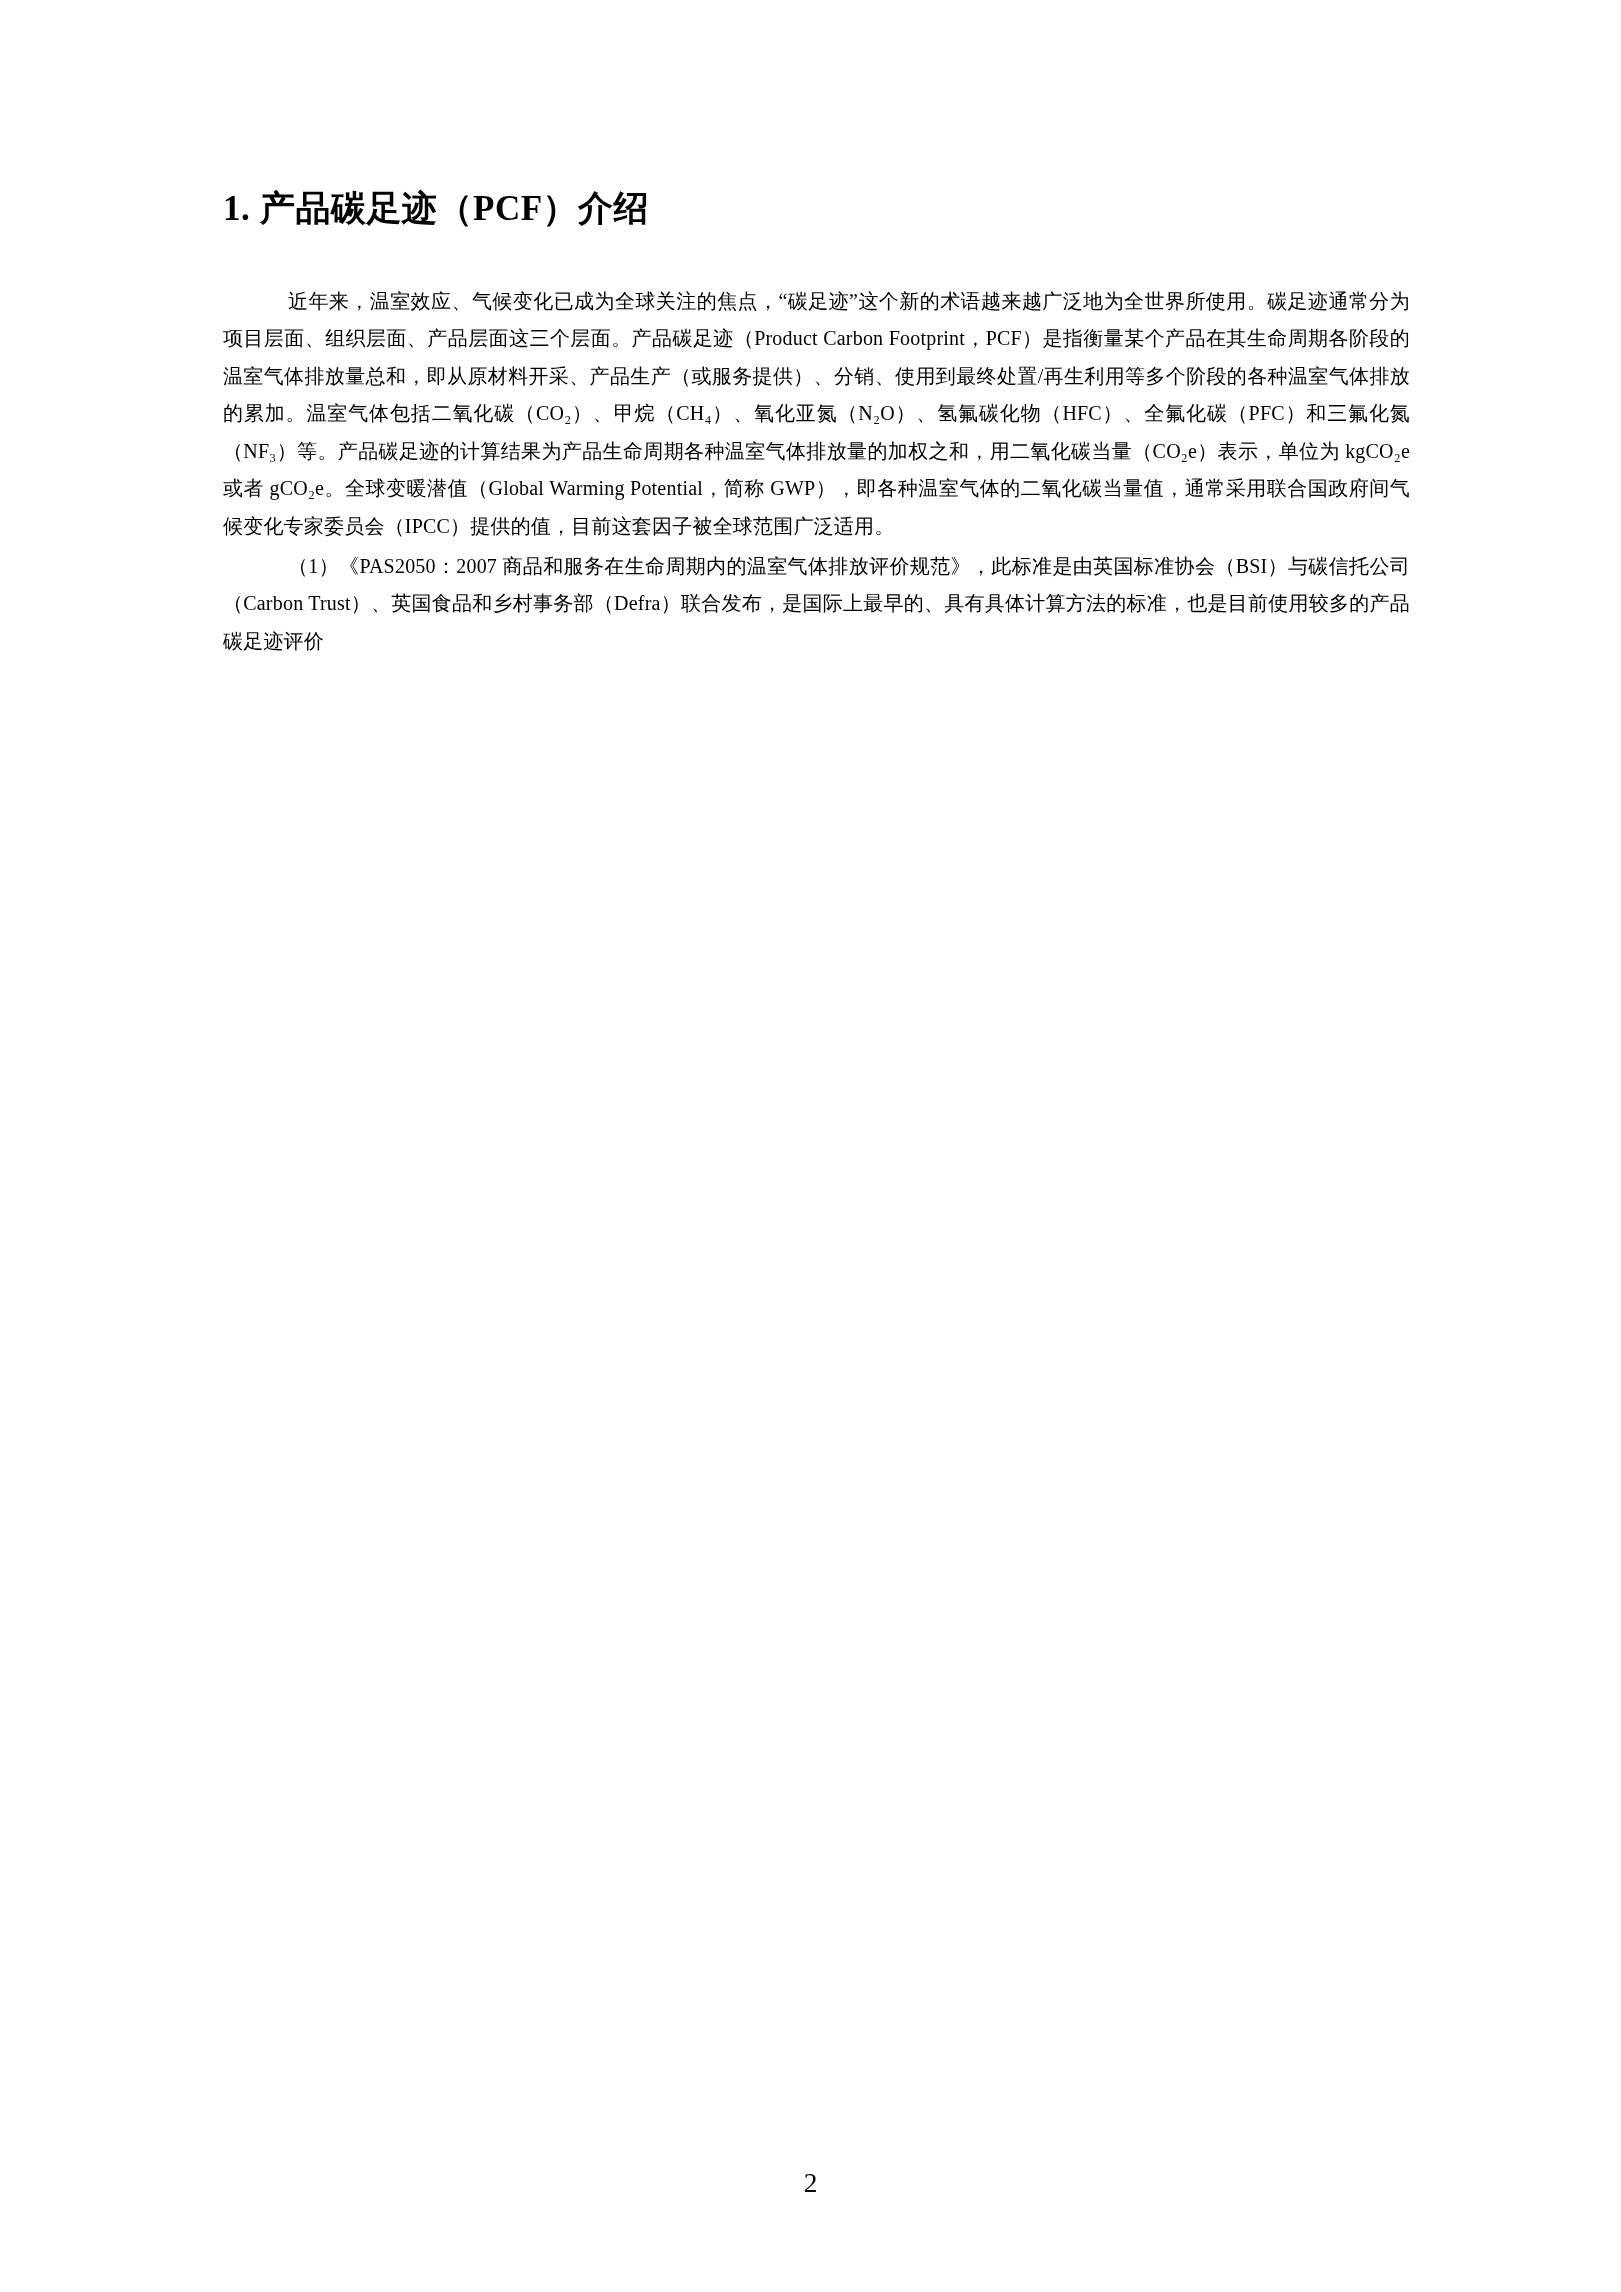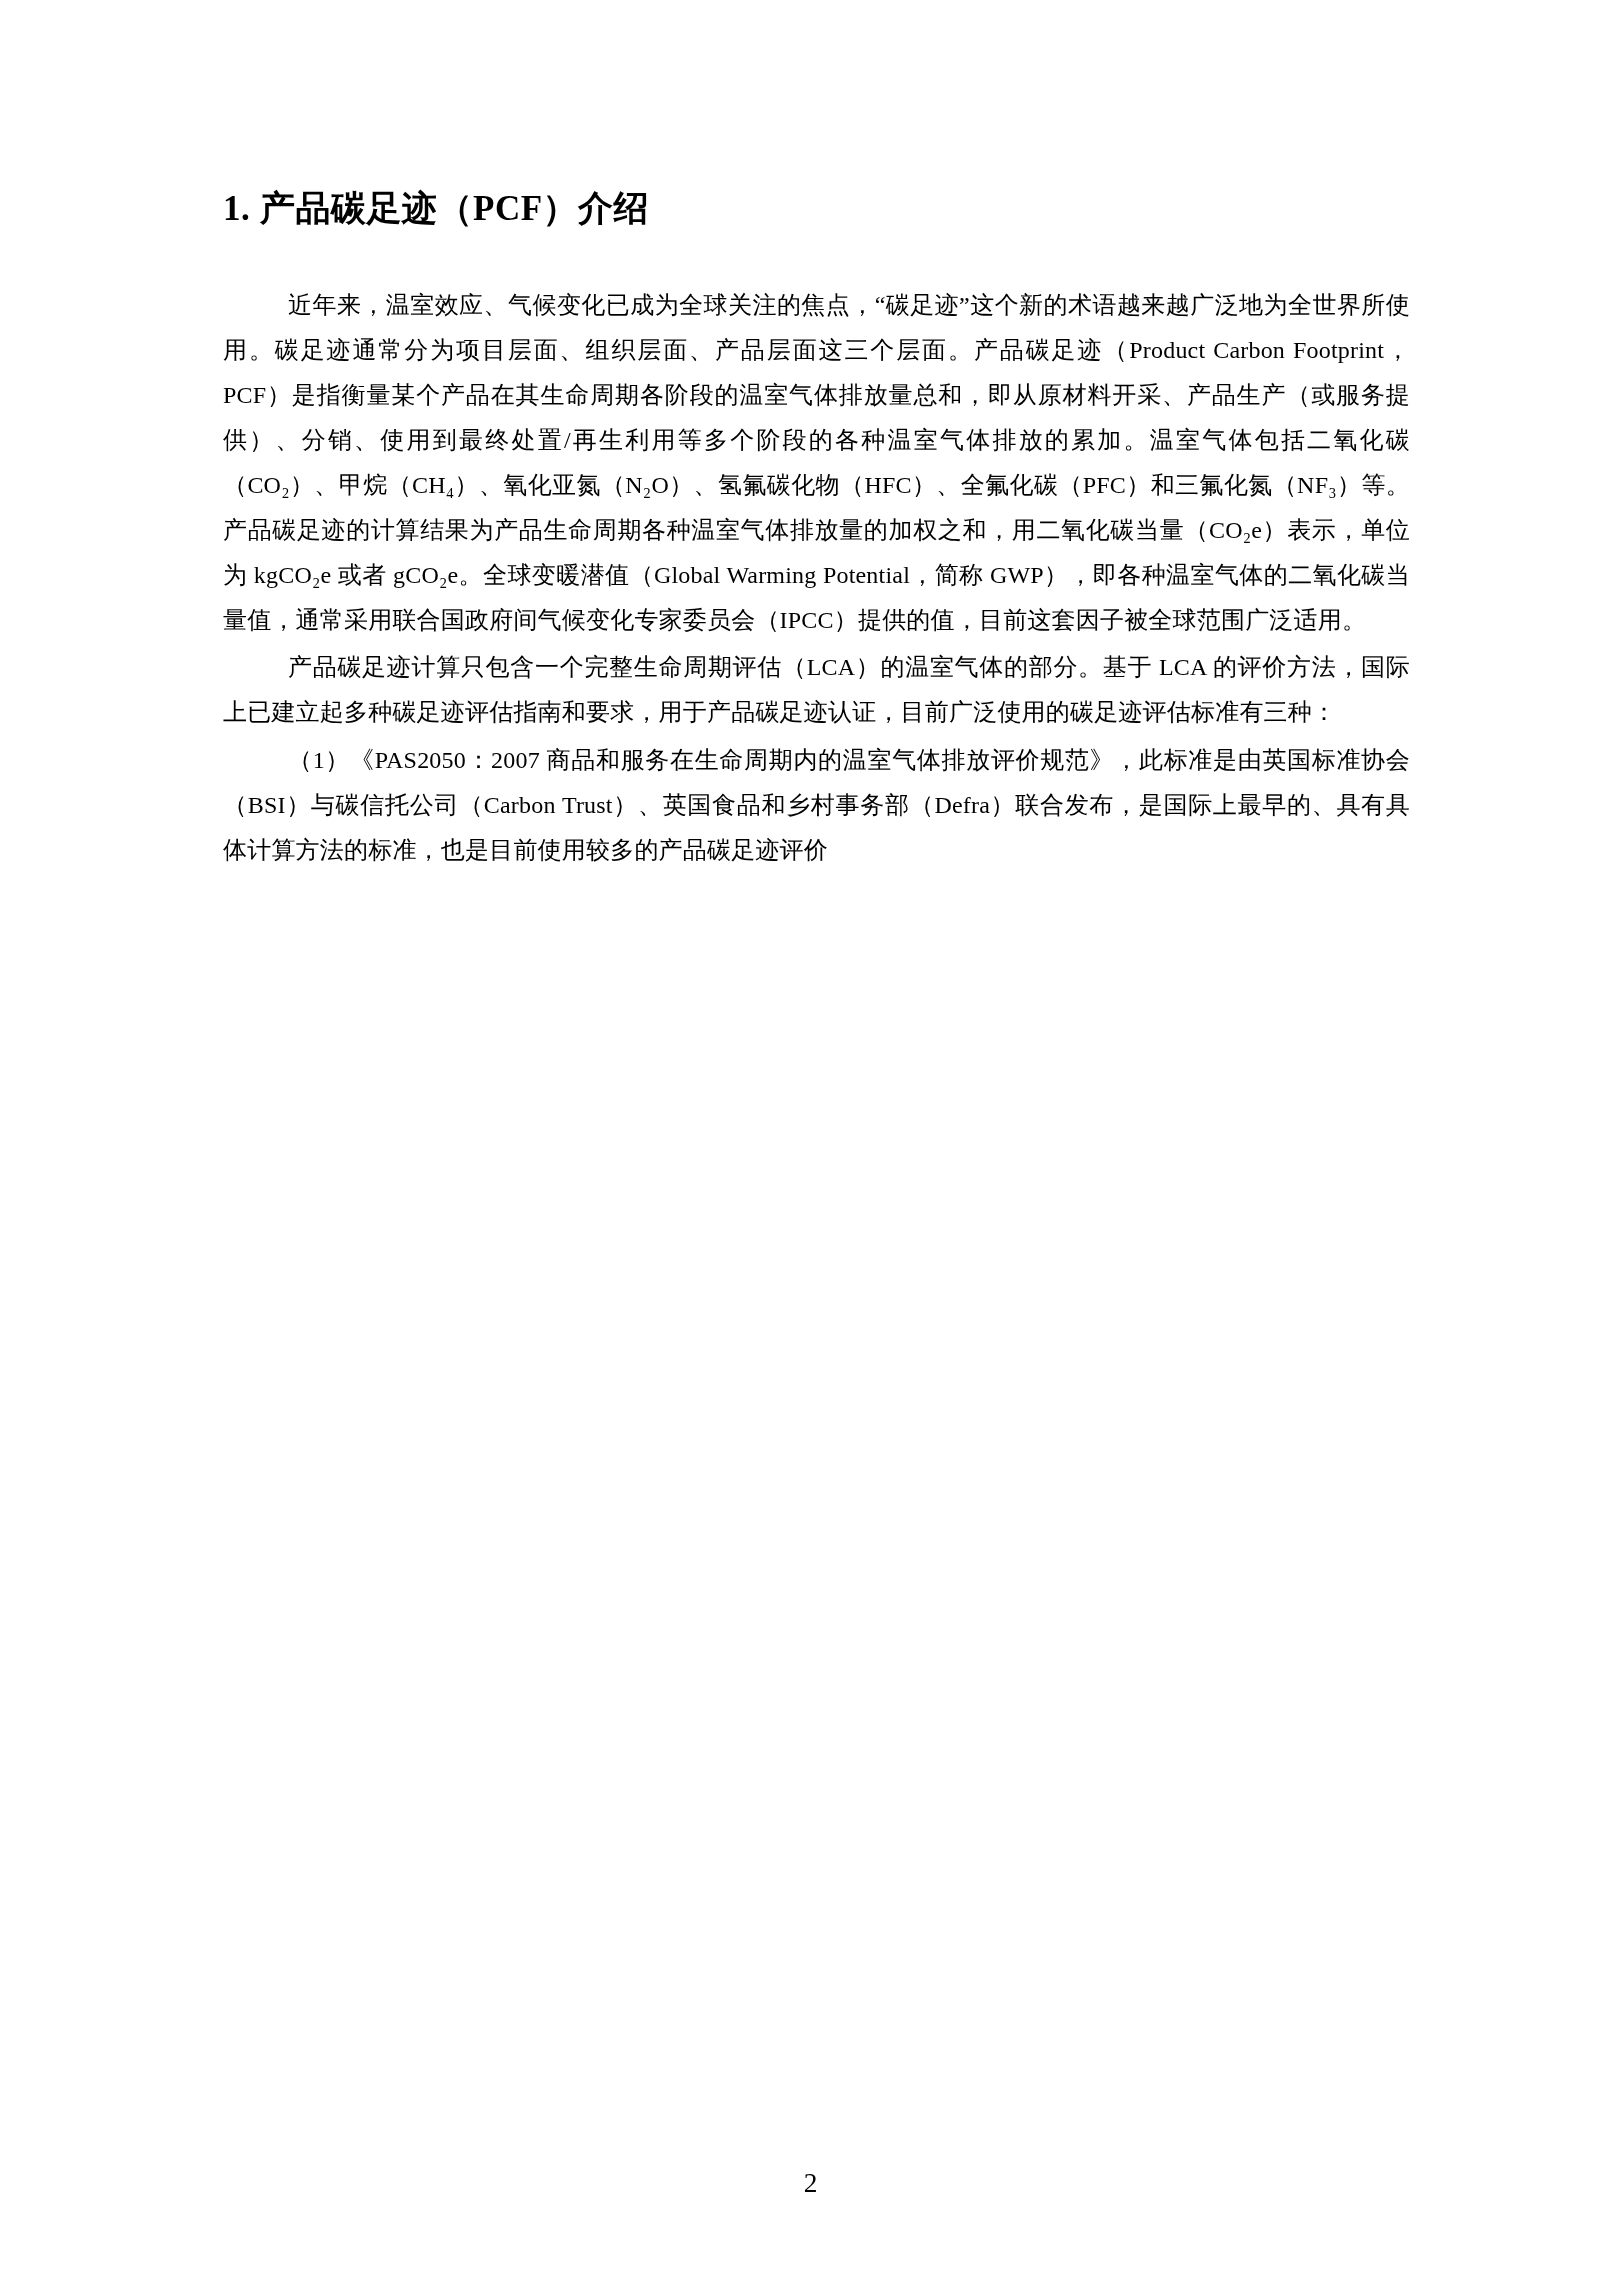--- a/index.html
+++ b/index.html
@@ -26,21 +26,21 @@
     font-size: 35px;
     font-weight: bold;
     letter-spacing: 0.5px;
     margin: 0 0 51px 0;
     line-height: 1.3;
   }
   .heading .num {
     margin-right: 9.8px;
   }
   p.body-par {
-    font-size: 24px;
+    font-size: 20px;
     line-height: 1.88;
     margin: 0 0 2px 0;
     text-align: justify;
     text-justify: inter-ideograph;
     text-indent: 65px;
     letter-spacing: 0.2px;
     font-family: Liberation Serif, serif;
   }
   .latin {
     font-family: "Liberation Serif", "DejaVu Serif", serif;
@@ -59,20 +59,19 @@
 <body>
 
 <div class="page">
 
   <h1 class="heading">
     <span class="num latin">1.</span><span>产品碳足迹（PCF）介绍</span>
   </h1>
 
   <p class="body-par">近年来，温室效应、气候变化已成为全球关注的焦点，“碳足迹”这个新的术语越来越广泛地为全世界所使用。碳足迹通常分为项目层面、组织层面、产品层面这三个层面。产品碳足迹（Product Carbon Footprint，PCF）是指衡量某个产品在其生命周期各阶段的温室气体排放量总和，即从原材料开采、产品生产（或服务提供）、分销、使用到最终处置/再生利用等多个阶段的各种温室气体排放的累加。温室气体包括二氧化碳（CO₂）、甲烷（CH₄）、氧化亚氮（N₂O）、氢氟碳化物（HFC）、全氟化碳（PFC）和三氟化氮（NF₃）等。产品碳足迹的计算结果为产品生命周期各种温室气体排放量的加权之和，用二氧化碳当量（CO₂e）表示，单位为 kgCO₂e 或者 gCO₂e。全球变暖潜值（Global Warming Potential，简称 GWP），即各种温室气体的二氧化碳当量值，通常采用联合国政府间气候变化专家委员会（IPCC）提供的值，目前这套因子被全球范围广泛适用。</p>
 
-  <p class="body-par">产品碳足迹计算只包含一个完整生命周期评估（LCA）的温室气体的部分。基于 LCA 的评价方法，国际上已建立起多种碳足迹评估指南和要求，用于产品碳足迹认证，目前广泛使用的碳足迹评估标准有三种：</p>
 
   <p class="body-par">（1）《PAS2050：2007 商品和服务在生命周期内的温室气体排放评价规范》，此标准是由英国标准协会（BSI）与碳信托公司（Carbon Trust）、英国食品和乡村事务部（Defra）联合发布，是国际上最早的、具有具体计算方法的标准，也是目前使用较多的产品碳足迹评价</p>
 
   <div class="page-number">2</div>
 
 </div>
 
 
 </body></html>

